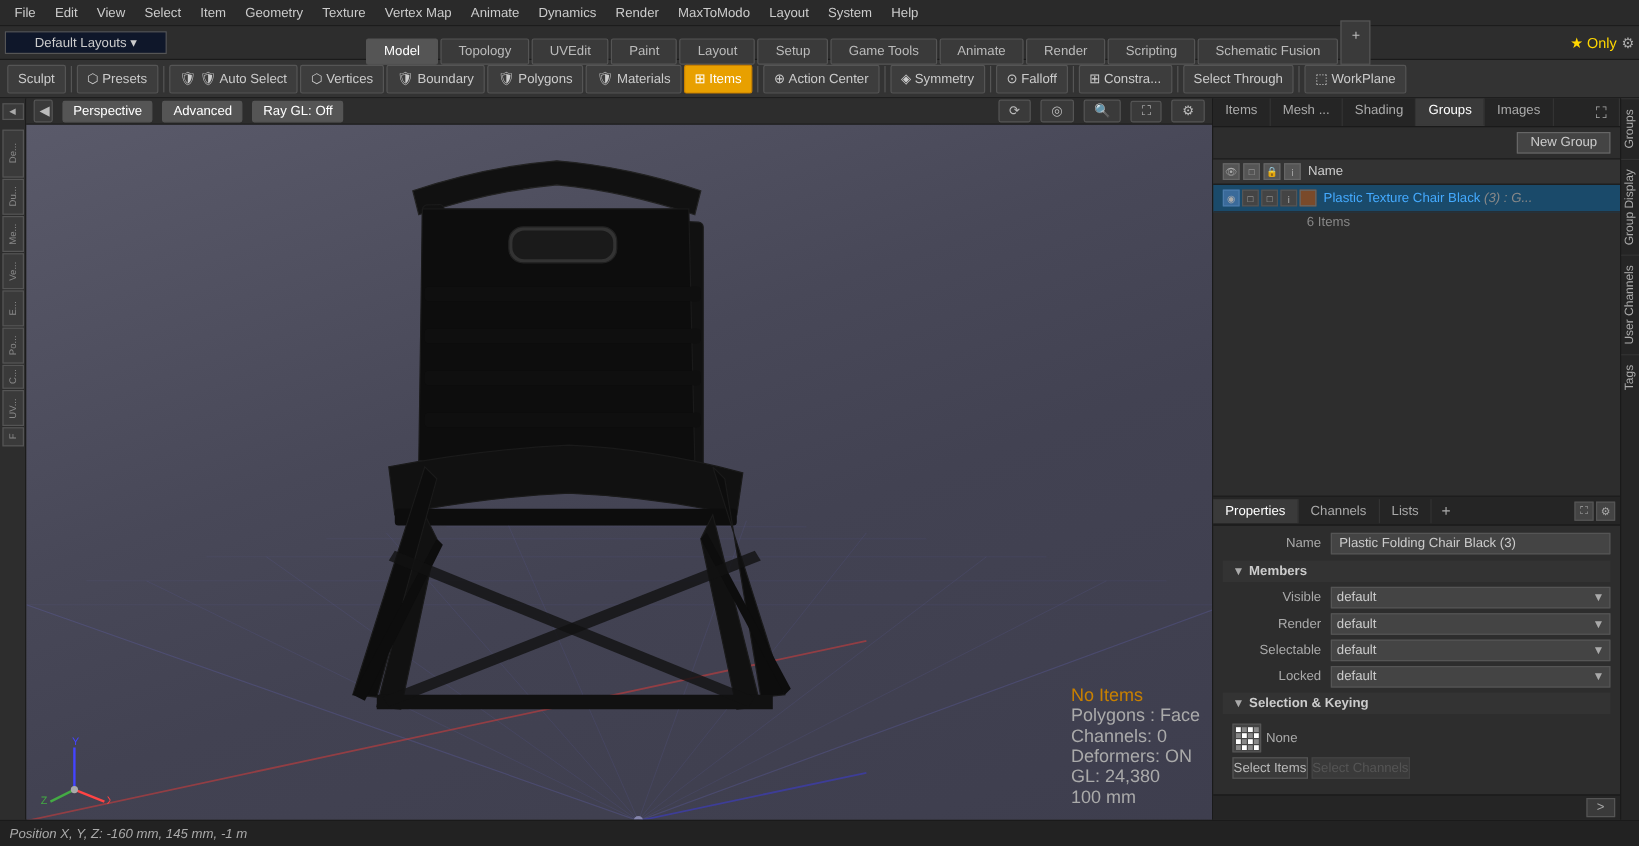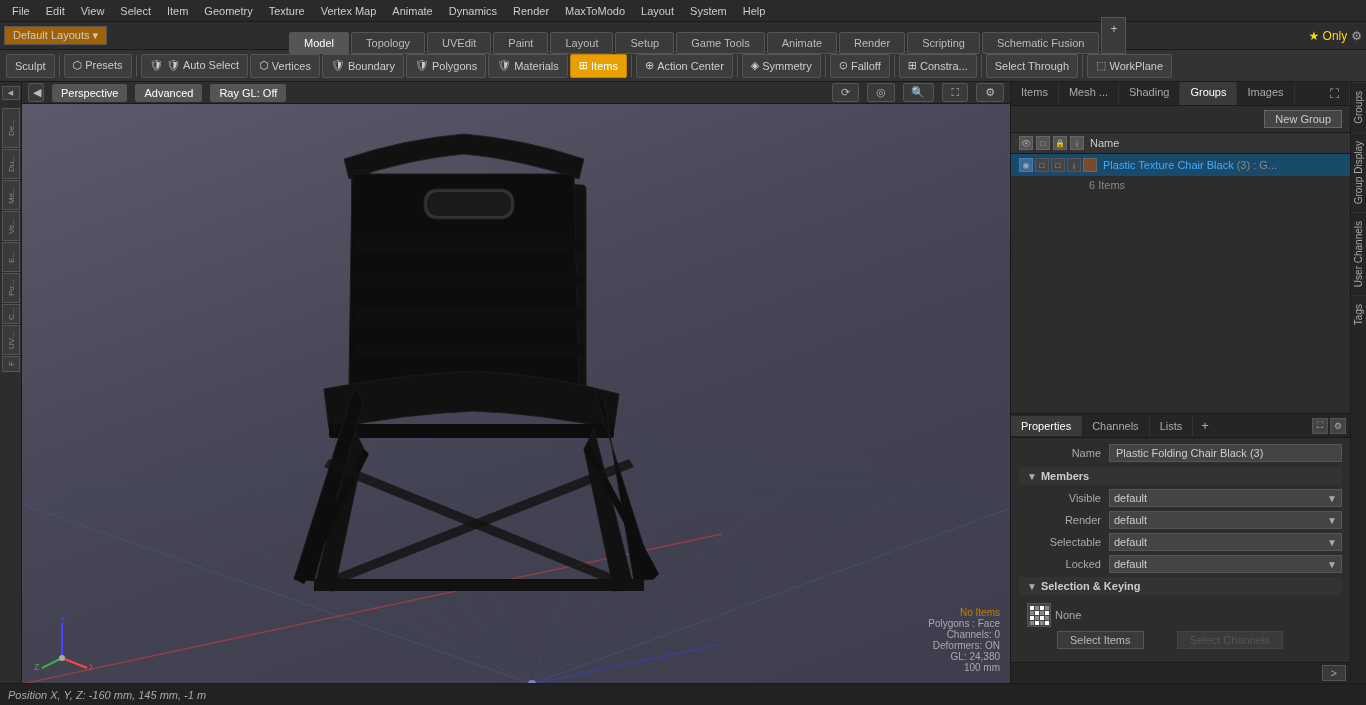--- a/index.html
+++ b/index.html
@@ -4,21 +4,21 @@
   <style>
     * { box-sizing: border-box; margin: 0; padding: 0; }
     body { background: #3a3a3a; color: #ccc; font-family: Arial, sans-serif; font-size: 11px; width: 1366px; height: 705px; overflow: hidden; }
 
     
     #menu-bar { display: flex; align-items: center; background: #2a2a2a; height: 22px; padding: 0 4px; border-bottom: 1px solid #1a1a1a; }
     .menu-item { padding: 2px 8px; cursor: pointer; color: #ccc; font-size: 11px; }
 
     
     #layout-bar { display: flex; align-items: center; background: #2d2d2d; height: 28px; border-bottom: 1px solid #1a1a1a; padding: 0 4px; }
-    .layout-dropdown { background: #a16207; color: #ccc; border: 1px solid #555; padding: 2px 8px; font-size: 11px; cursor: pointer; margin-right: 4px; }
+    .layout-dropdown { background: #0f172a; color: #ccc; border: 1px solid #555; padding: 2px 24px; font-size: 11px; cursor: pointer; margin-right: 4px; }
     .layout-tabs { display: flex; flex: 1; justify-content: center; gap: 2px; }
     .layout-tab { padding: 4px 14px; background: #3a3a3a; color: #bbb; border: 1px solid #555; cursor: pointer; font-size: 11px; border-radius: 2px; margin-top: 15px; }
     .layout-tab.active { background: #555; color: #fff; }
     .layout-tab-add { padding: 4px 8px; background: #3a3a3a; color: #bbb; border: 1px solid #555; cursor: pointer; font-size: 12px; }
     .layout-star { color: gold; font-size: 12px; margin-left: 4px; }
     .layout-gear { color: #aaa; font-size: 12px; margin-left: 4px; cursor: pointer; }
 
     
     #toolbar { display: flex; align-items: center; background: #333; height: 32px; padding: 0 6px; gap: 2px; border-bottom: 1px solid #1a1a1a; }
     .toolbar-btn { display: flex; align-items: center; gap: 3px; padding: 3px 8px; background: #3d3d3d; border: 1px solid #555; color: #ccc; cursor: pointer; font-size: 11px; border-radius: 2px; height: 24px; }
@@ -36,21 +36,21 @@
     #viewport-area { display: flex; flex-direction: column; flex: 1; }
     #viewport-header { display: flex; align-items: center; background: #2d2d2d; height: 22px; padding: 0 6px; gap: 8px; border-bottom: 1px solid #1a1a1a; }
     .vp-tab { padding: 2px 8px; background: #3a3a3a; border: 1px solid #555; cursor: pointer; color: #bbb; font-size: 11px; border-radius: 2px; }
     .vp-tab.active { background: #555; color: #fff; }
     #viewport { flex: 1; background: linear-gradient(160deg, #5a5a6a 0%, #484858 40%, #424252 60%, #3e3e4e 100%); position: relative; overflow: hidden; }
     
     
     #chair-svg { position: absolute; left: 50%; top: 50%; transform: translate(-60%, -55%); }
 
     
-    #viewport-info { position: absolute; bottom: 10px; right: 10px; text-align: right; color: #aaa; font-size: 10px; }
+    #viewport-info { position: absolute; bottom: 10px; right: 10px; color: #aaa; font-size: 15px; }
     #viewport-axes { position: absolute; bottom: 10px; left: 10px; width: 60px; height: 60px; }
 
     
     #right-panel { width: 340px; background: #2d2d2d; border-left: 1px solid #1a1a1a; display: flex; flex-direction: column; }
 
     
     #rp-tabs { display: flex; background: #252525; height: 24px; border-bottom: 1px solid #1a1a1a; }
     .rp-tab { padding: 4px 10px; color: #aaa; cursor: pointer; font-size: 11px; border-right: 1px solid #333; }
     .rp-tab.active { background: #3a3a3a; color: #fff; border-bottom: 1px solid #3a3a3a; }
 
@@ -91,21 +91,21 @@
     .psr-select { flex: 1; background: #444; border: 1px solid #555; color: #ccc; padding: 2px 4px; font-size: 11px; display: flex; align-items: center; justify-content: space-between; cursor: pointer; }
     .psr-arrow { color: #aaa; font-size: 10px; }
 
     .sel-keying { padding: 4px 8px; }
     .sk-row { display: flex; align-items: center; gap: 4px; margin-bottom: 4px; }
     .sk-grid-icon { width: 24px; height: 24px; background: #444; border: 1px solid #555; display: flex; align-items: center; justify-content: center; }
     .sk-dots { display: grid; grid-template-columns: repeat(4,4px); gap: 1px; }
     .sk-dot { width: 4px; height: 4px; background: #888; }
     .sk-dot.bright { background: #fff; }
     .sk-label { color: #aaa; font-size: 11px; flex: 1; }
-    .sk-btn { background: #3a3a3a; border: 1px solid #555; color: #bbb; padding: 2px 12px; cursor: pointer; font-size: 11px; flex: 1; text-align: right; margin-bottom: 3px; margin-left: 30px; }
+    .sk-btn { background: #3a3a3a; border: 1px solid #555; color: #bbb; padding: 2px 0; cursor: pointer; font-size: 11px; flex: 1; text-align: right; margin-bottom: 3px; }
     .sk-btn.disabled { color: #555; border-color: #444; cursor: default; }
 
     
     #right-vtabs { width: 16px; background: #252525; border-left: 1px solid #1a1a1a; display: flex; flex-direction: column; }
     .rvt { writing-mode: vertical-rl; transform: rotate(180deg); padding: 8px 2px; color: #aaa; font-size: 10px; cursor: pointer; border-bottom: 1px solid #333; white-space: nowrap; }
 
     
     #status-bar { display: flex; align-items: center; background: #222; height: 22px; padding: 0 8px; border-top: 1px solid #1a1a1a; gap: 8px; }
     .status-text { color: #aaa; font-size: 11px; font-style: italic; }
 
@@ -370,21 +370,21 @@
       <div class="group-item selected">
         <div class="gi-icons">
           <div class="gi-icon" style="background:#3a6a9a;border-color:#4a7aaa;">◉</div>
           <div class="gi-icon">□</div>
           <div class="gi-icon">□</div>
           <div class="gi-icon">ℹ</div>
           <div class="gi-color" style="background:#7a4a2a;"></div>
         </div>
         <div class="group-item-name">
           <span>Plastic Texture Chair Black</span>
-          <span style="color:#888;"> (3) : G...</span>
+          <span style="color:#888;font-style:italic;"> (3) : G...</span>
         </div>
       </div>
       <div style="padding:2px 8px 0 8px;">
         <span style="color:#888;padding-left:70px;">6 Items</span>
       </div>
     </div>
 
     <div id="props-area">
       <div id="props-tabs">
         <div class="pt-tab active">Properties</div>

